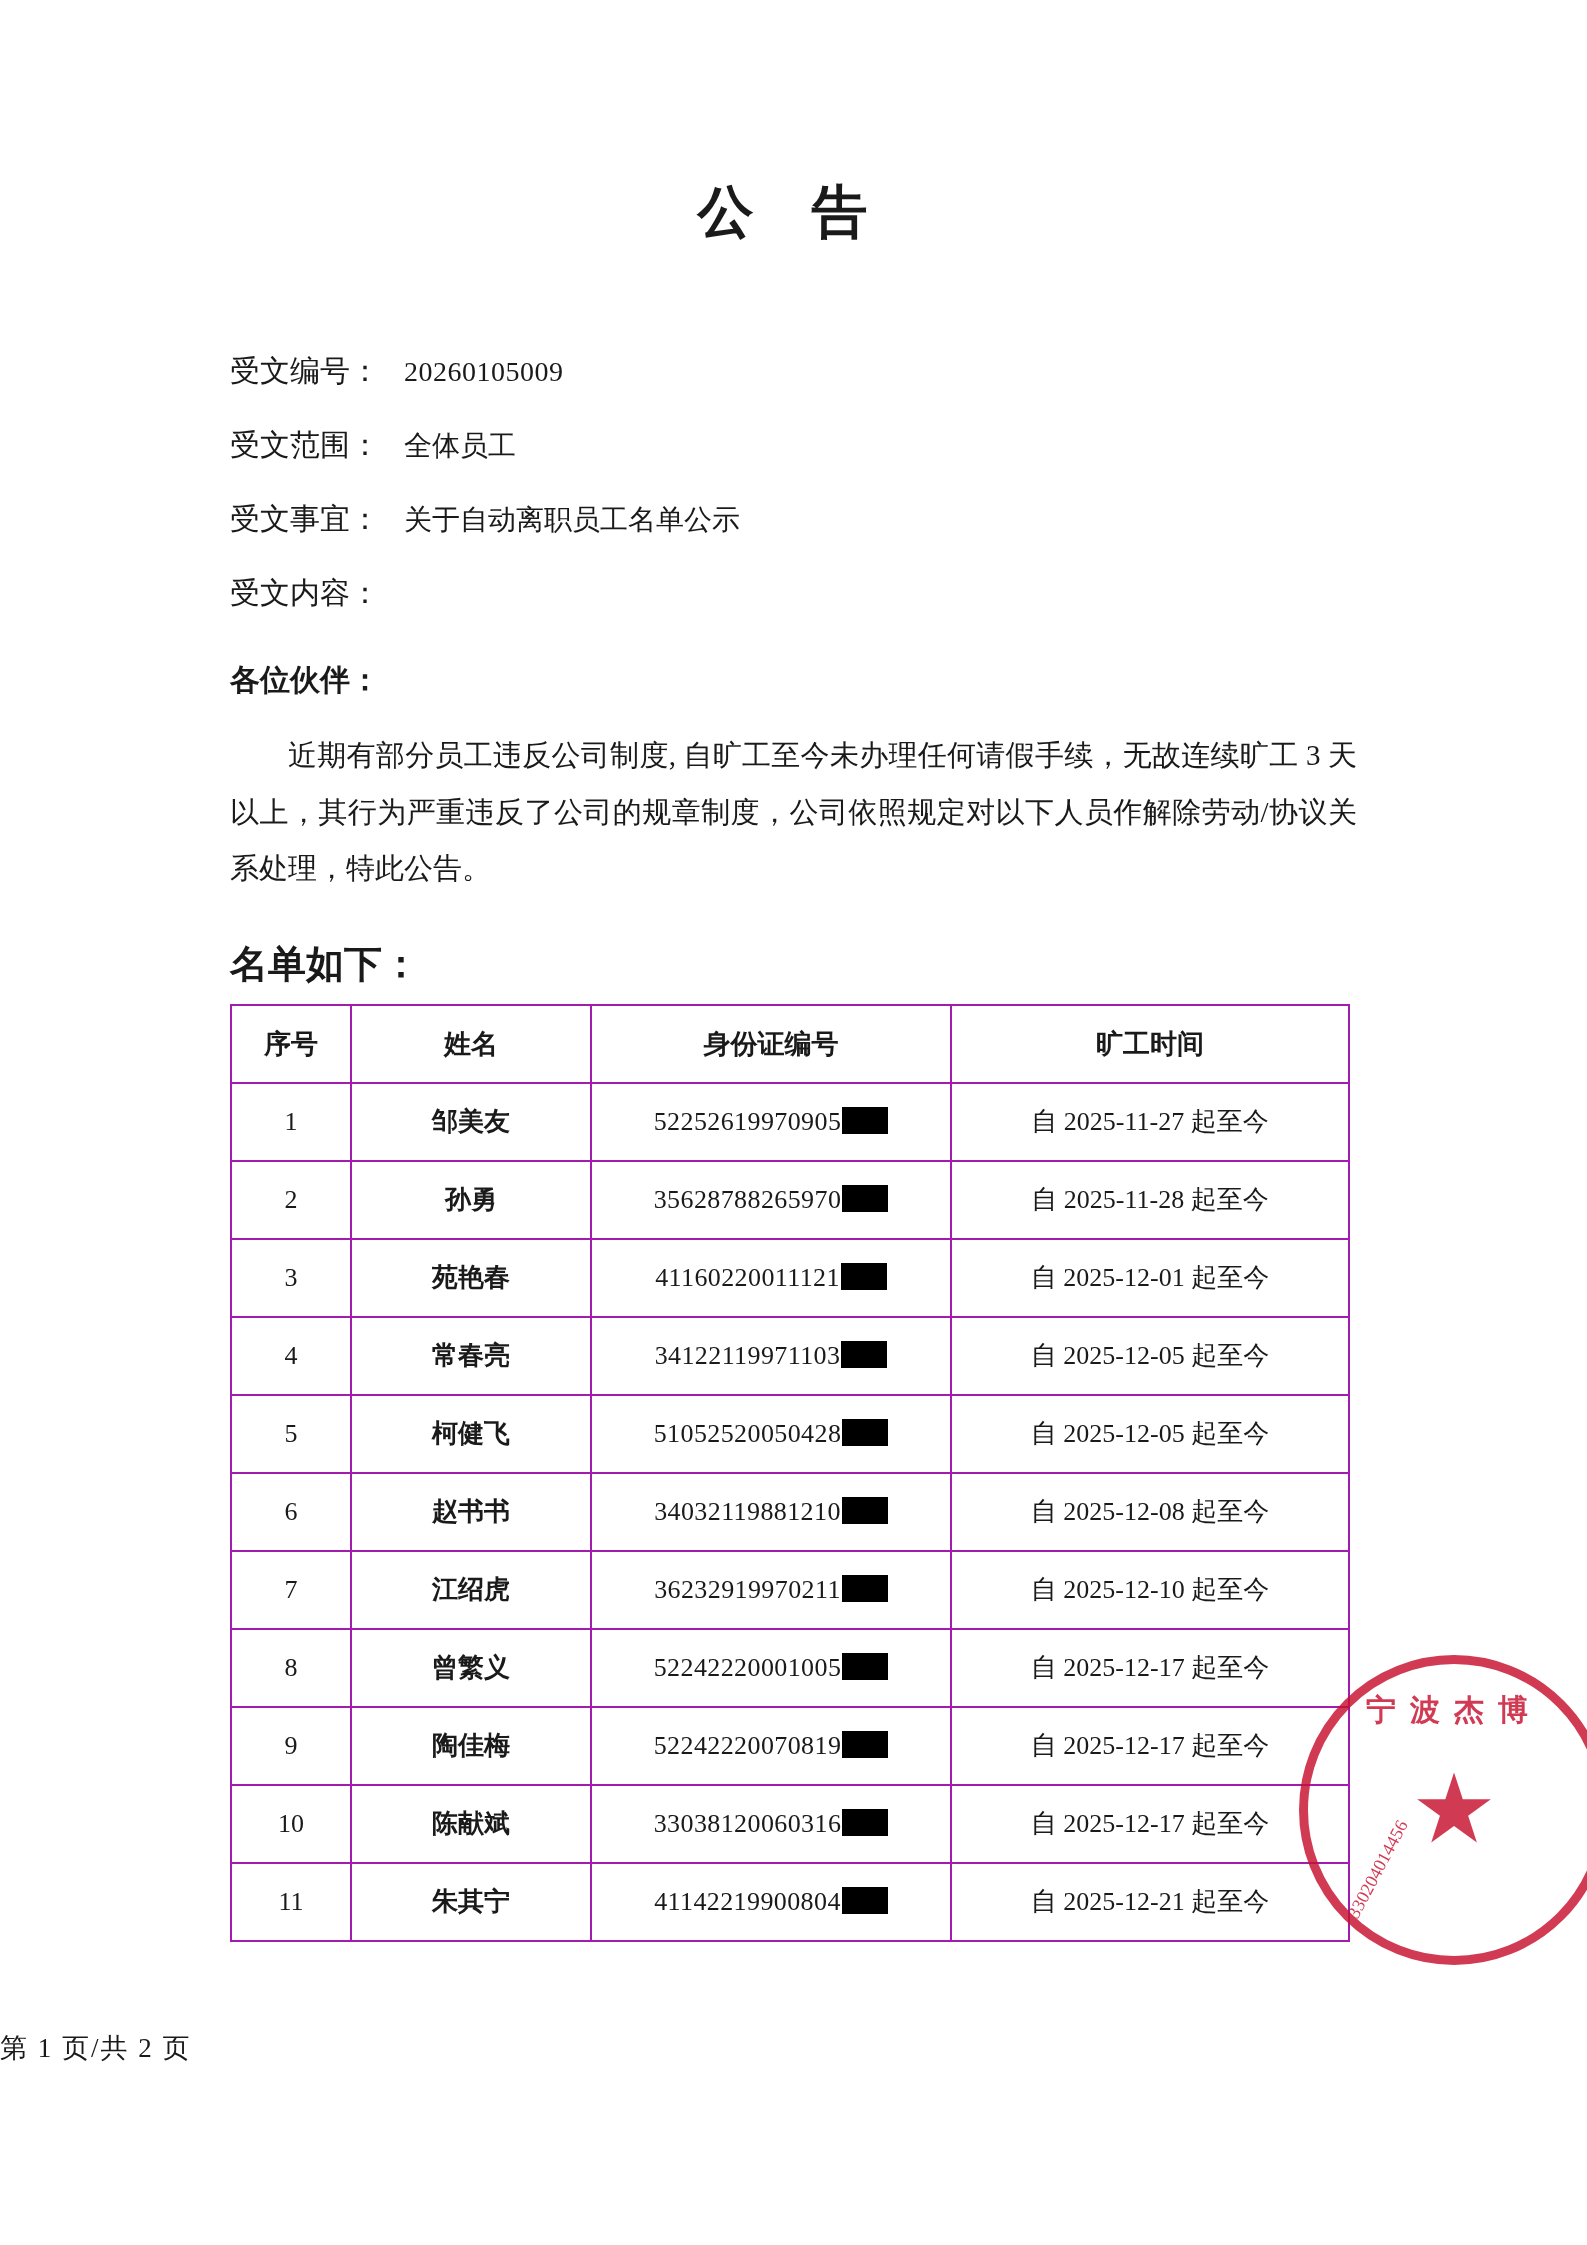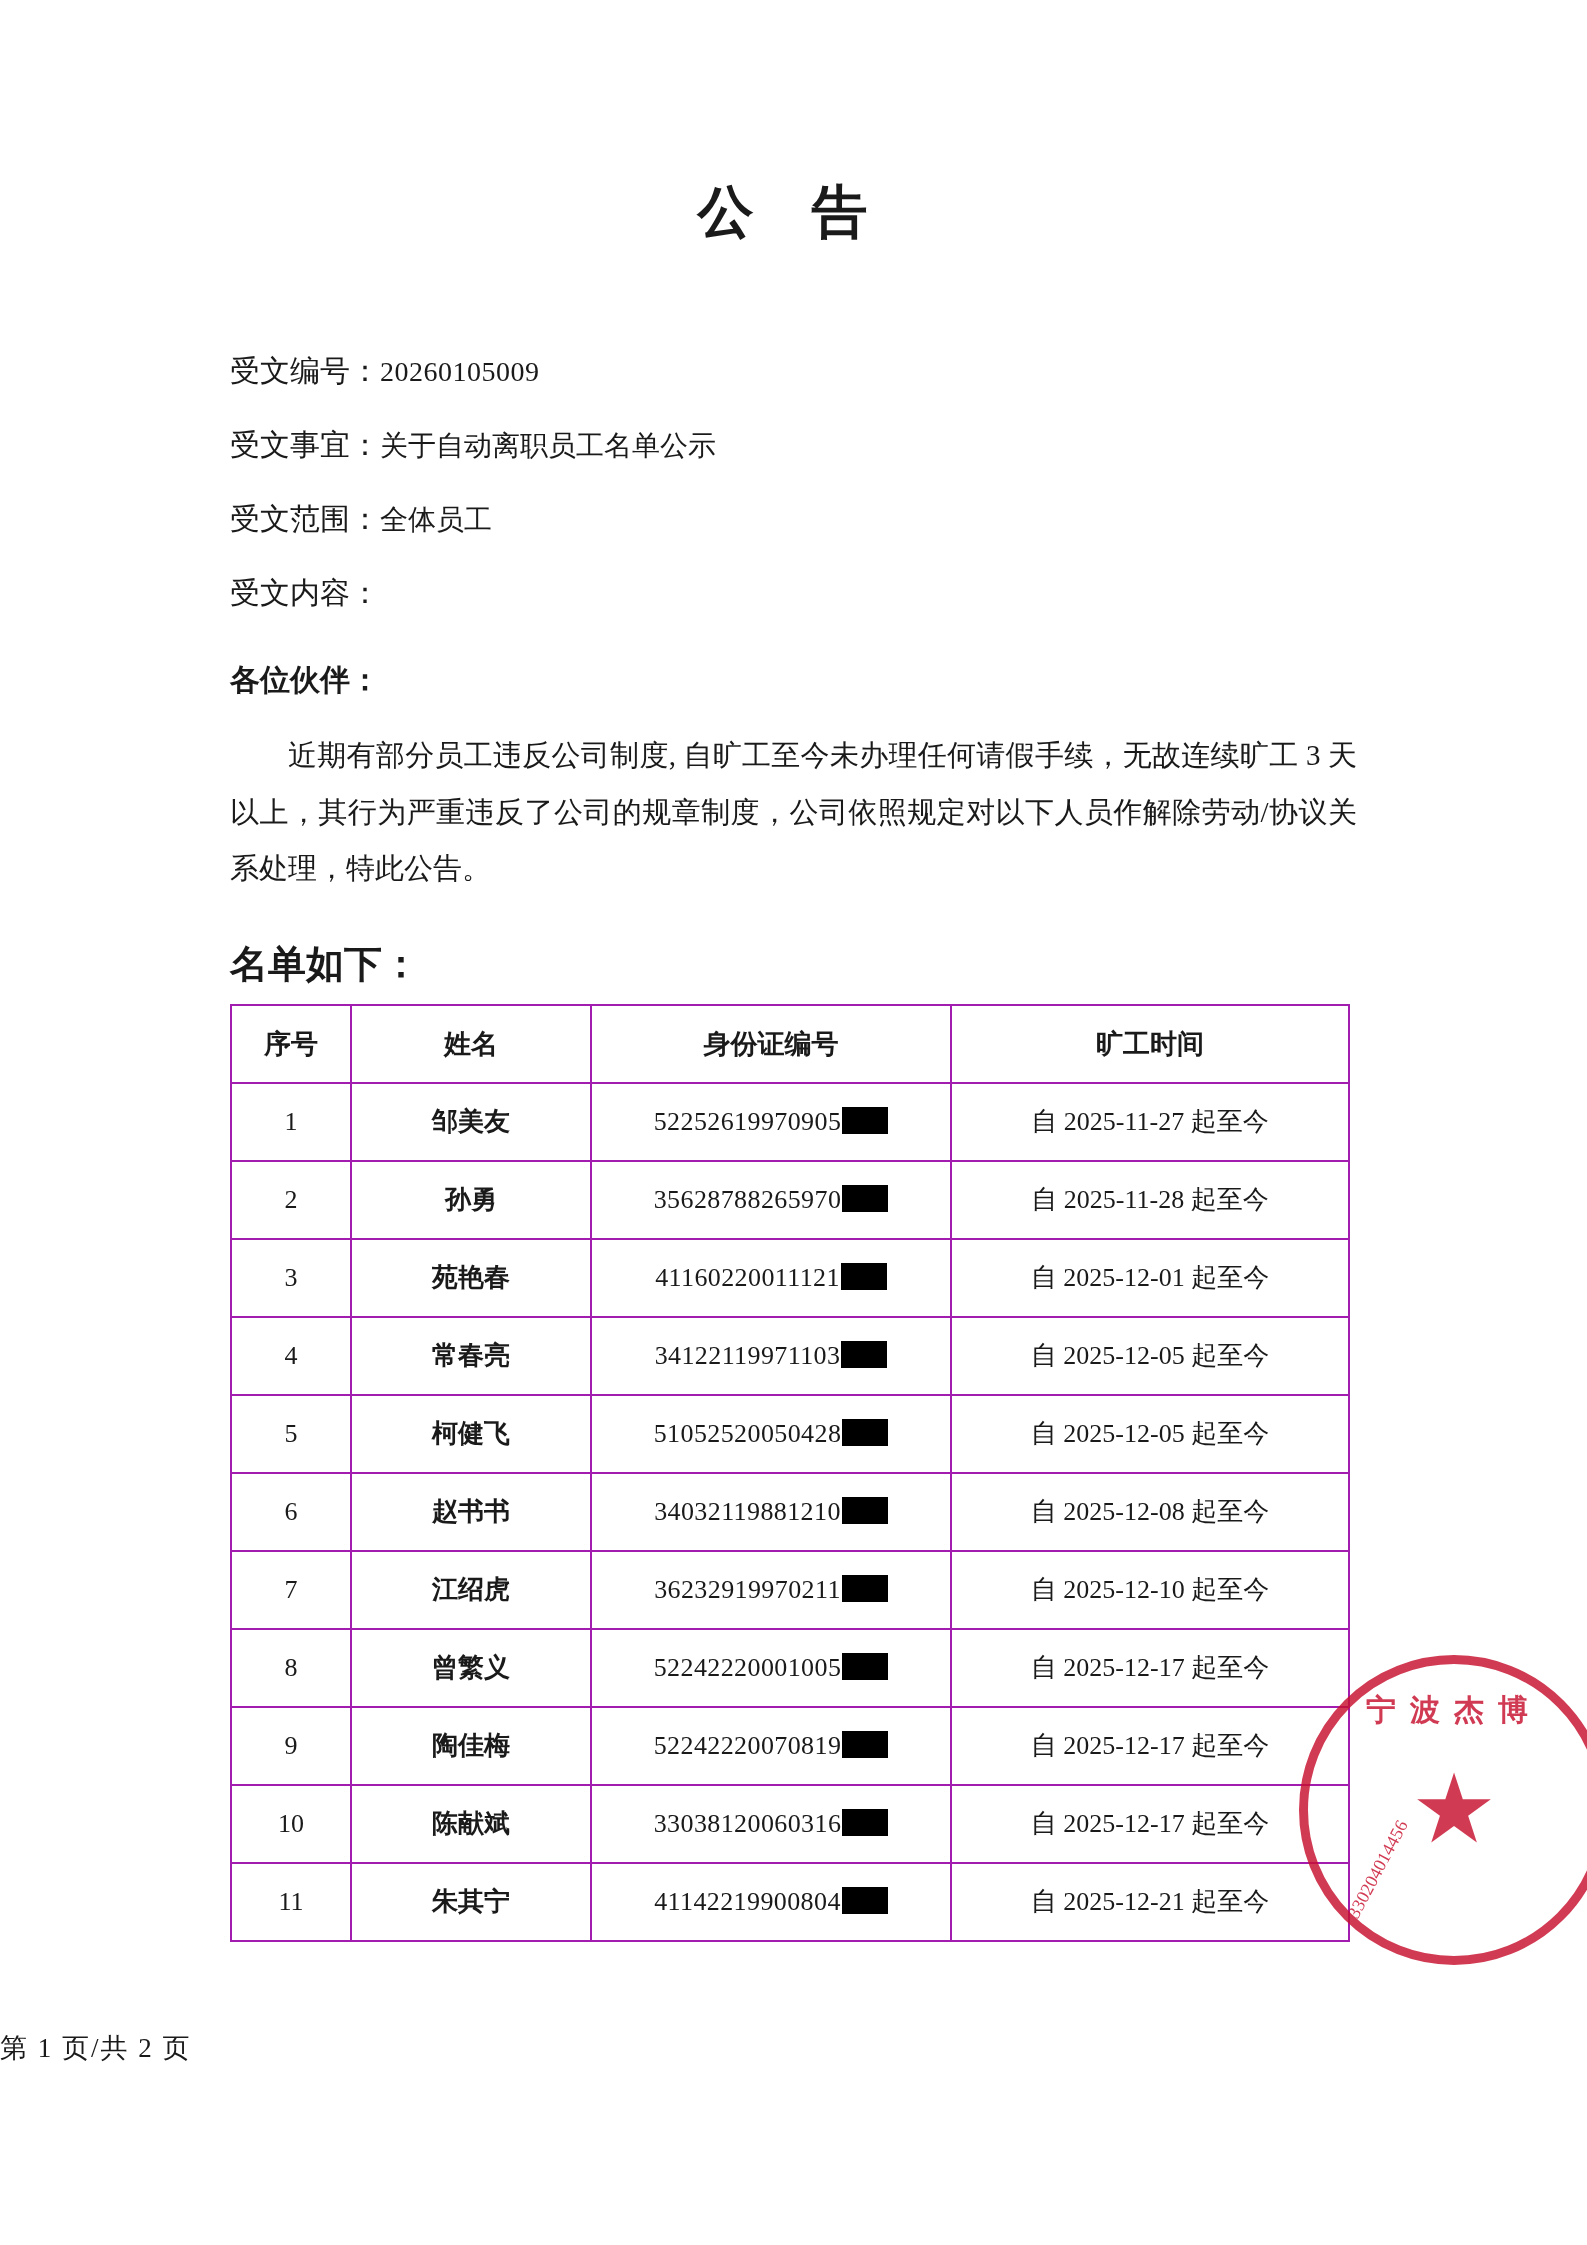--- a/index.html
+++ b/index.html
@@ -39,20 +39,21 @@
     margin-bottom: 44px;
     white-space: nowrap;
   }
   .meta-label {
     font-weight: normal;
     font-size: 30px;
   }
   .meta-value {
     font-weight: normal;
     font-size: 28px;
+    margin-left: 24px;
   }
   .meta-value.num {
     font-family: "Liberation Serif", "DejaVu Serif", serif;
     letter-spacing: 0.5px;
   }
   .salutation {
     font-size: 30px;
     font-weight: bold;
     margin-top: 52px;
     margin-bottom: 26px;
@@ -168,24 +169,24 @@
 
 <div class="page">
 
   <div class="doc-title">公  告</div>
 
   <div class="meta-block">
     <div class="meta-row">
       <span class="meta-label">受文编号：</span><span class="meta-value num">20260105009</span>
     </div>
     <div class="meta-row">
+      <span class="meta-label">受文范围：</span><span class="meta-value">全体员工</span>
+    </div>
+    <div class="meta-row">
       <span class="meta-label">受文事宜：</span><span class="meta-value">关于自动离职员工名单公示</span>
-    </div>
-    <div class="meta-row">
-      <span class="meta-label">受文范围：</span><span class="meta-value">全体员工</span>
     </div>
     <div class="meta-row">
       <span class="meta-label">受文内容：</span><span class="meta-value"></span>
     </div>
   </div>
 
   <div class="salutation">各位伙伴：</div>
 
   <p class="body-par">近期有部分员工违反公司制度, 自旷工至今未办理任何请假手续，无故连续旷工 3 天以上，其行为严重违反了公司的规章制度，公司依照规定对以下人员作解除劳动/协议关系处理，特此公告。</p>
 

